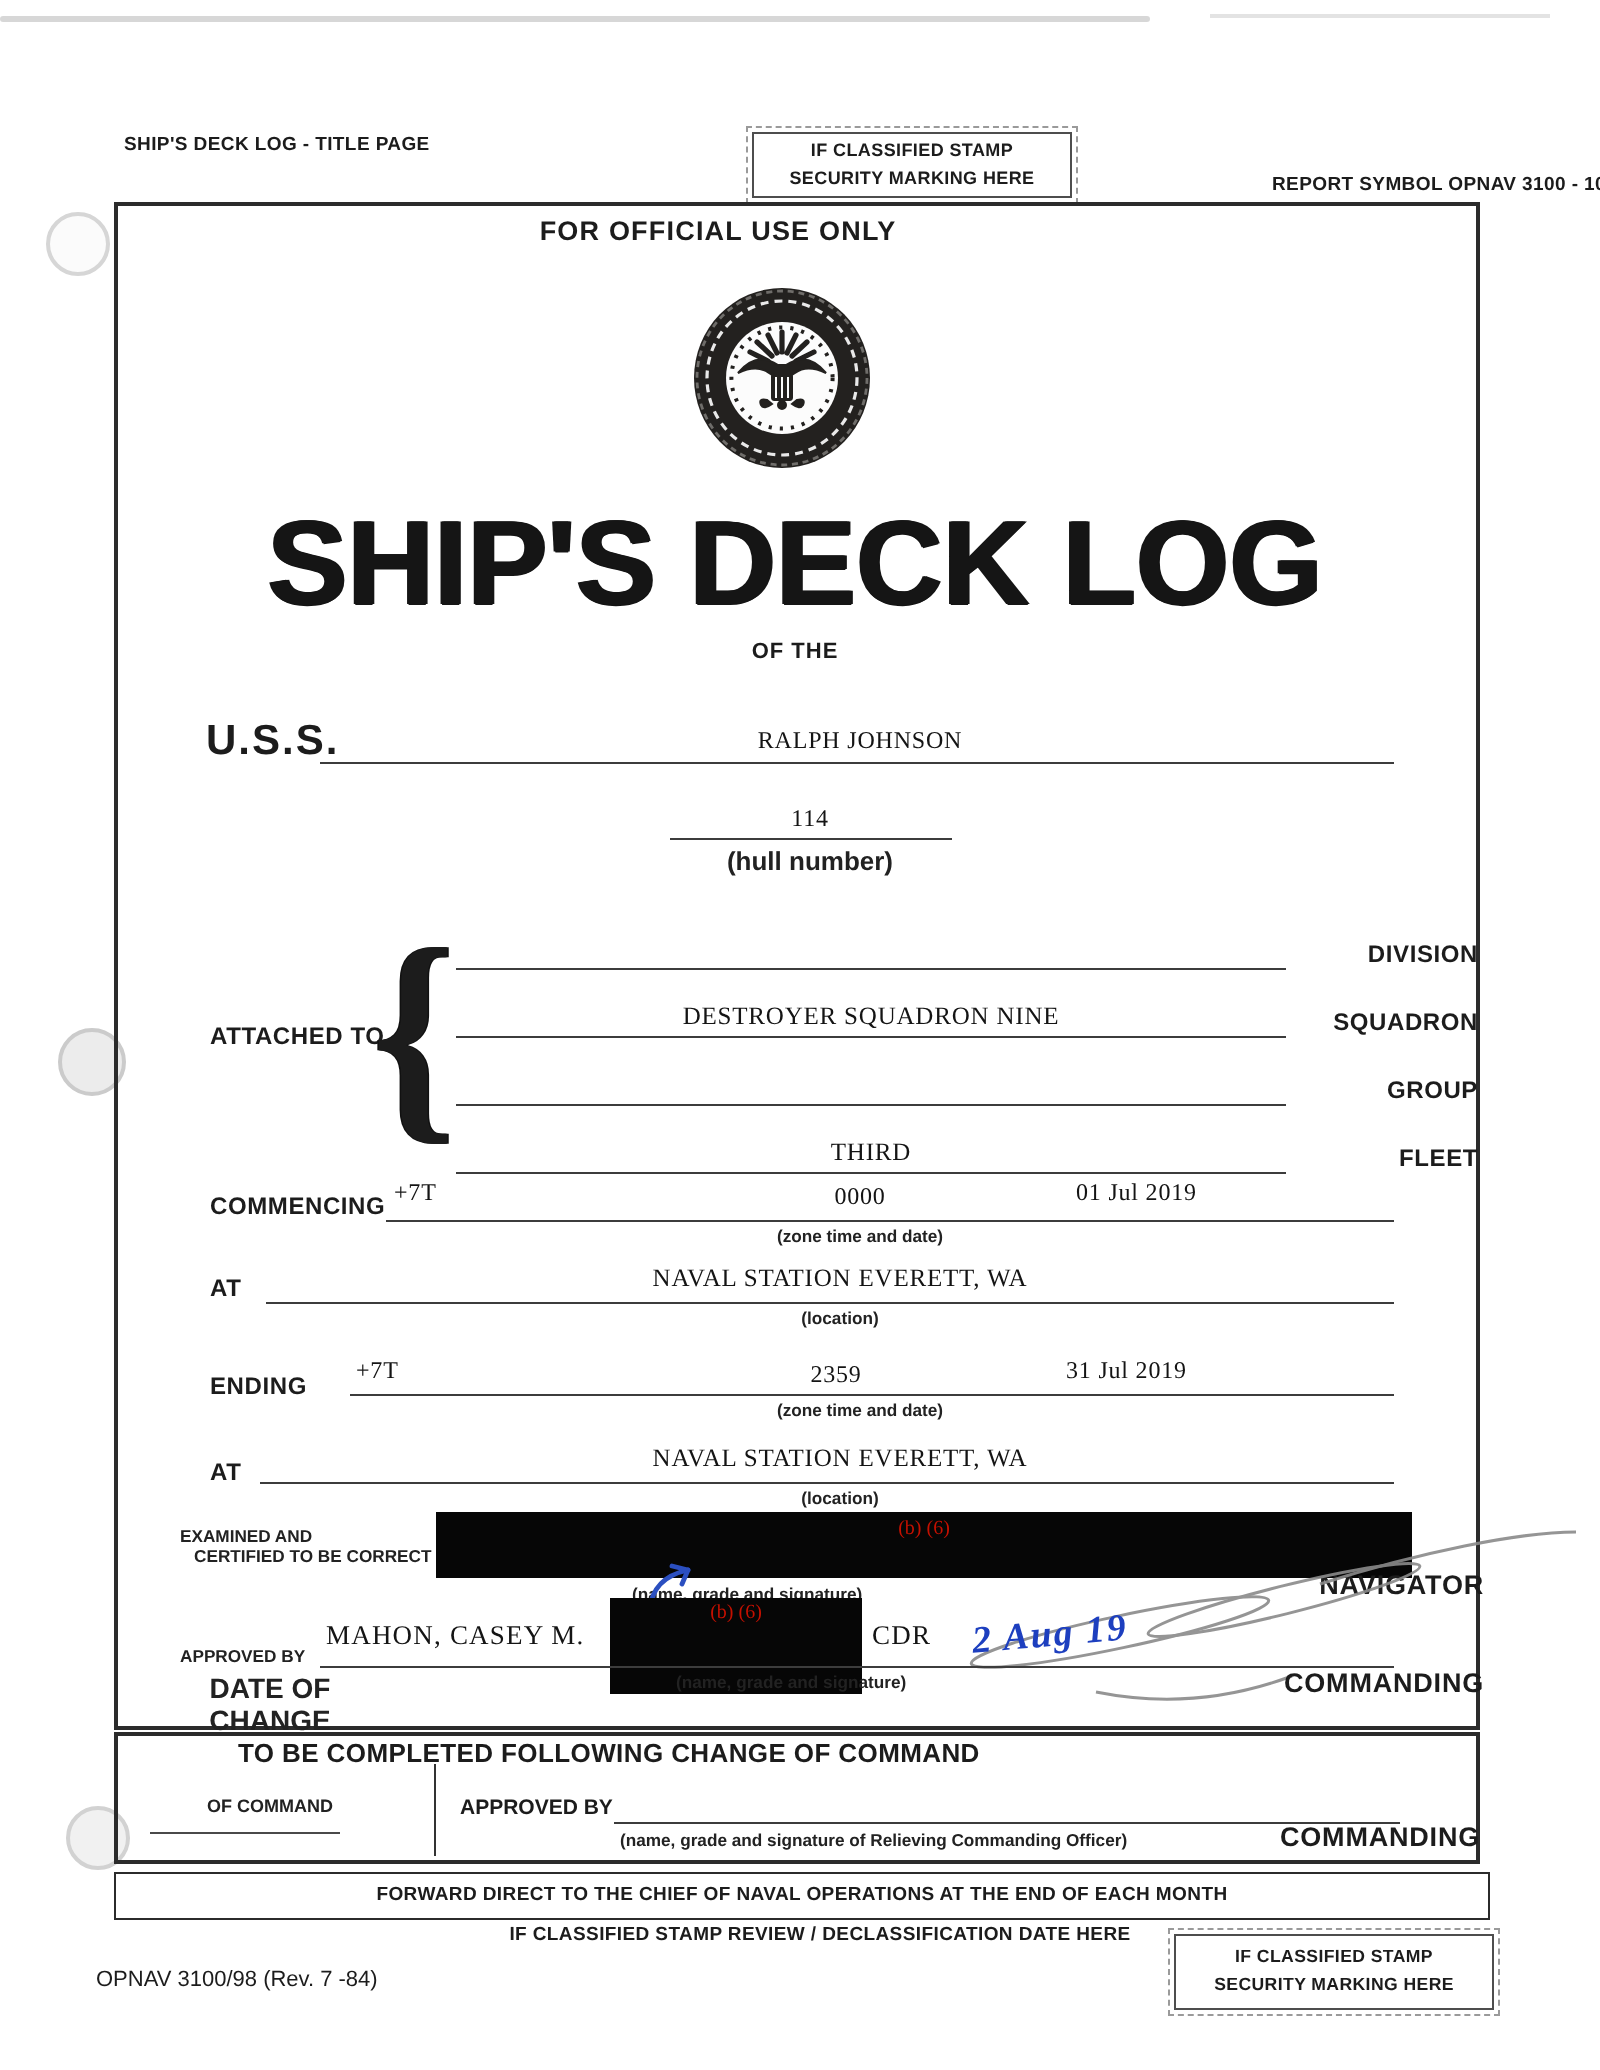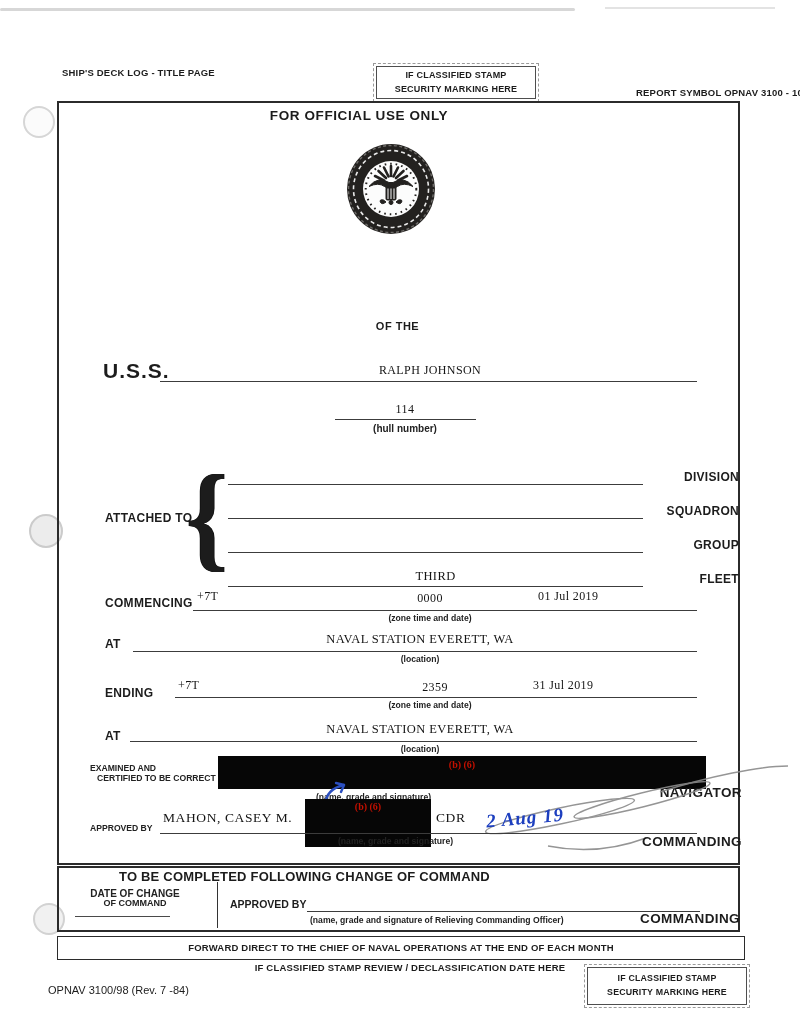--- a/index.html
+++ b/index.html
@@ -10,21 +10,21 @@
   .serif{font-family:"Liberation Serif",serif;}
   .ctr{text-align:center;}
   .rt{text-align:right;padding-left:35px;}
   .line{border-top:1.6px solid #3c3c3c;height:0;}
   .thin{border-top:1.2px solid #4a4a4a;}
   .cap{font-size:8.6px;font-weight:bold;color:#222;}
   .lbl12{font-size:12px;font-weight:bold;letter-spacing:.3px;}
   .val{font-family:"Liberation Serif",serif;font-size:12px;letter-spacing:.4px;color:#141414;}
   .role{font-size:13.5px;font-weight:bold;letter-spacing:.4px;}
   .redact{background:#060606;}
-  .redcode{color:var(--red,#c41000);font-family:"Liberation Serif",serif;font-size:10px;font-weight:bold;}
+  .redcode{color:var(--red,#c41000);font-family:"Liberation Serif",serif;font-size:10px;font-weight:normal;}
   .stampbox{border:1px solid #4e4e4e;outline:1.5px dashed #9a9a9a;outline-offset:2px;background:#fff;
             display:flex;flex-direction:column;justify-content:center;align-items:center;
             font-size:9px;font-weight:bold;line-height:1.55;letter-spacing:.2px;text-align:center;}
   .punch{border-radius:50%;}
   .title{font-size:60px;font-weight:bold;letter-spacing:0px;
          text-shadow:.8px 0 0 #151515,-.8px 0 0 #151515,0 .5px 0 #151515;color:#151515;}
   .wm{font-size:30px;font-weight:bold;color:#f3f3f3;letter-spacing:1px;
       -webkit-text-stroke:1.3px #9c9c9c;text-shadow:0 0 1px #b5b5b5;}
   .hand{font-family:"Liberation Serif",serif;font-style:italic;font-weight:bold;
         color:var(--blue,#1d3fbf);font-size:19px;transform:rotate(-5deg);letter-spacing:1px;}
@@ -66,37 +66,39 @@
         <path d="M46 24 L46 34 M39 25.5 L43.5 34.5 M53 25.5 L48.5 34.5 M33.5 29 L41 36 M58.5 29 L51 36 M30 34 L39 38.5 M62 34 L53 38.5" stroke-width="2.6" fill="none" stroke-linecap="round"></path>
         <path d="M24 44.5 Q33 33.5 44 40.5 L48 40.5 Q59 33.5 68 44.5 Q58.5 40 52.5 44.5 L48.5 47 L43.5 47 L39.5 44.5 Q33.5 40 24 44.5 Z"></path>
         <rect x="41" y="45" width="10" height="13" rx="1.2"></rect>
         <path d="M43 46.5 V57 M46 46.5 V57 M49 46.5 V57" stroke="#fcfcfc" stroke-width="1"></path>
         <path d="M41 60 Q37 63 35.5 60.5 Q34 57 38.5 58 Z M51 60 Q55 63 56.5 60.5 Q58 57 53.5 58 Z"></path>
         <circle cx="46" cy="60.5" r="2"></circle>
       </g>
     </svg>
   </div>
 
+  <div class="abs ctr title" style="left:57px;top:247px;width:681px;">SHIP'S DECK LOG</div>
   <div class="abs ctr b" style="left:57px;top:320px;width:681px;font-size:11px;letter-spacing:.5px;">OF THE</div>
 
   <div class="abs b" style="left:103px;top:359px;font-size:21px;letter-spacing:1px;">U.S.S.</div>
   <div class="abs ctr val" style="left:160px;top:363px;width:540px;">RALPH JOHNSON</div>
   <div class="abs line" style="left:160px;top:381px;width:537px;"></div>
 
   <div class="abs ctr val" style="left:300px;top:402px;width:210px;">114</div>
   <div class="abs line" style="left:335px;top:419px;width:141px;"></div>
-  <div class="abs ctr cap" style="left:300px;top:423px;width:210px;font-size:10px;">(hull number)</div>
+  <div class="abs ctr cap" style="left:300px;top:423px;width:210px;font-size:13px;">(hull number)</div>
 
   <div class="abs lbl12" style="left:105px;top:511px;">ATTACHED TO</div>
   <div class="abs serif b" style="left:186px;top:452px;font-size:106px;line-height:1.1;transform:scaleY(1.12);transform-origin:top left;
               text-shadow:.7px 0 0 #111,-.7px 0 0 #111;">{</div>
 
   <div class="abs line" style="left:228px;top:484px;width:415px;"></div>
   <div class="abs rt lbl12" style="left:562px;top:470px;width:142px;">DIVISION</div>
 
+  <div class="abs ctr val" style="left:228px;top:501px;width:415px;font-size:12.5px;">DESTROYER SQUADRON NINE</div>
   <div class="abs line" style="left:228px;top:518px;width:415px;"></div>
   <div class="abs rt lbl12" style="left:562px;top:504px;width:142px;text-align:right;">SQUADRON</div>
 
   <div class="abs line" style="left:228px;top:552px;width:415px;"></div>
   <div class="abs rt lbl12" style="left:562px;top:538px;width:142px;">GROUP</div>
 
   <div class="abs ctr val" style="left:228px;top:569px;width:415px;font-size:12.5px;">THIRD</div>
   <div class="abs line" style="left:228px;top:586px;width:415px;"></div>
   <div class="abs rt lbl12" style="left:562px;top:572px;width:142px;">FLEET</div>
 
@@ -108,21 +110,21 @@
   <div class="abs line" style="left:193px;top:610px;width:504px;"></div>
   <div class="abs ctr cap" style="left:250px;top:613px;width:360px;">(zone time and date)</div>
 
   <div class="abs lbl12" style="left:105px;top:637px;">AT</div>
   <div class="abs ctr val" style="left:200px;top:632px;width:440px;font-size:12.5px;">NAVAL STATION EVERETT, WA</div>
   <div class="abs line" style="left:133px;top:651px;width:564px;"></div>
   <div class="abs ctr cap" style="left:300px;top:654px;width:240px;">(location)</div>
 
   <div class="abs lbl12" style="left:105px;top:686px;">ENDING</div>
   <div class="abs val" style="left:178px;top:678px;">+7T</div>
-  <div class="abs ctr val" style="left:335px;top:680px;width:200px;">2359</div>
+  <div class="abs ctr val" style="left:318px;top:680px;width:200px;">2359</div>
   <div class="abs val" style="left:533px;top:678px;">31 Jul 2019</div>
   <div class="abs line" style="left:175px;top:697px;width:522px;"></div>
   <div class="abs ctr cap" style="left:250px;top:700px;width:360px;">(zone time and date)</div>
 
   <div class="abs lbl12" style="left:105px;top:729px;">AT</div>
   <div class="abs ctr val" style="left:200px;top:722px;width:440px;font-size:12.5px;">NAVAL STATION EVERETT, WA</div>
   <div class="abs line" style="left:130px;top:741px;width:567px;"></div>
   <div class="abs ctr cap" style="left:300px;top:744px;width:240px;">(location)</div>
 
   <div class="abs cap" style="left:90px;top:763px;">EXAMINED AND</div>
@@ -154,21 +156,21 @@
   <div class="abs redact" style="left:305px;top:799px;width:126px;height:48px;"></div>
   <div class="abs ctr redcode" style="left:305px;top:801px;width:126px;">(b) (6)</div>
   <div class="abs val" style="left:436px;top:810px;font-size:13.5px;letter-spacing:.6px;">CDR</div>
   <div class="abs hand" style="left:486px;top:807px;">2 Aug 19</div>
   <div class="abs line" style="left:160px;top:833px;width:537px;"></div>
   <div class="abs cap" style="left:338px;top:836px;">(name, grade and signature)</div>
   <div class="abs rt role" style="left:560px;top:834px;width:147px;">COMMANDING</div>
 
   <div class="abs" style="left:57px;top:866px;width:679px;height:62px;border:2px solid #2b2b2b;"></div>
   <div class="abs b" style="left:75px;top:869px;font-size:13px;letter-spacing:.2px;margin-left:44px;">TO BE COMPLETED FOLLOWING CHANGE OF COMMAND</div>
-  <div class="abs ctr cap" style="left:83px;top:888px;width:104px;font-size:10px;">DATE OF CHANGE</div>
+  <div class="abs ctr cap" style="left:83px;top:836px;width:104px;font-size:14px;">DATE OF CHANGE</div>
   <div class="abs ctr cap" style="left:83px;top:898px;width:104px;font-size:9px;">OF COMMAND</div>
   <div class="abs thin" style="left:75px;top:916px;width:95px;"></div>
   <div class="abs" style="left:217px;top:882px;height:46px;border-left:1.6px solid #333;"></div>
   <div class="abs b" style="left:230px;top:898px;font-size:10.5px;">APPROVED BY</div>
   <div class="abs line" style="left:307px;top:911px;width:393px;"></div>
   <div class="abs cap" style="left:310px;top:915px;">(name, grade and signature of Relieving Commanding Officer)</div>
   <div class="abs rt role" style="left:555px;top:911px;width:150px;">COMMANDING</div>
 
   <div class="abs ctr b" style="left:57px;top:936px;width:686px;height:22px;border:1.6px solid #2b2b2b;font-size:9.5px;line-height:22px;letter-spacing:.2px;">FORWARD DIRECT TO THE CHIEF OF NAVAL OPERATIONS AT THE END OF EACH MONTH</div>
 

